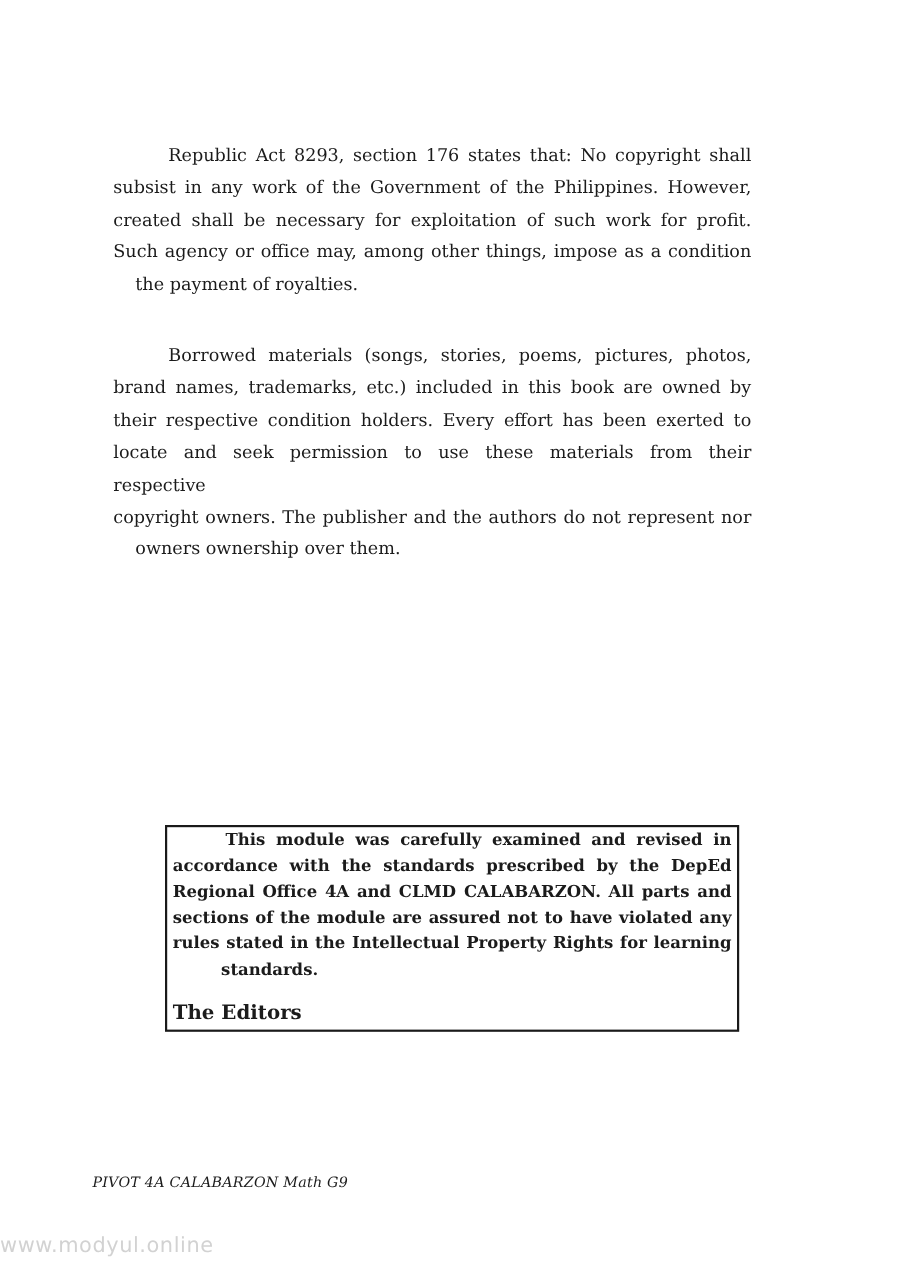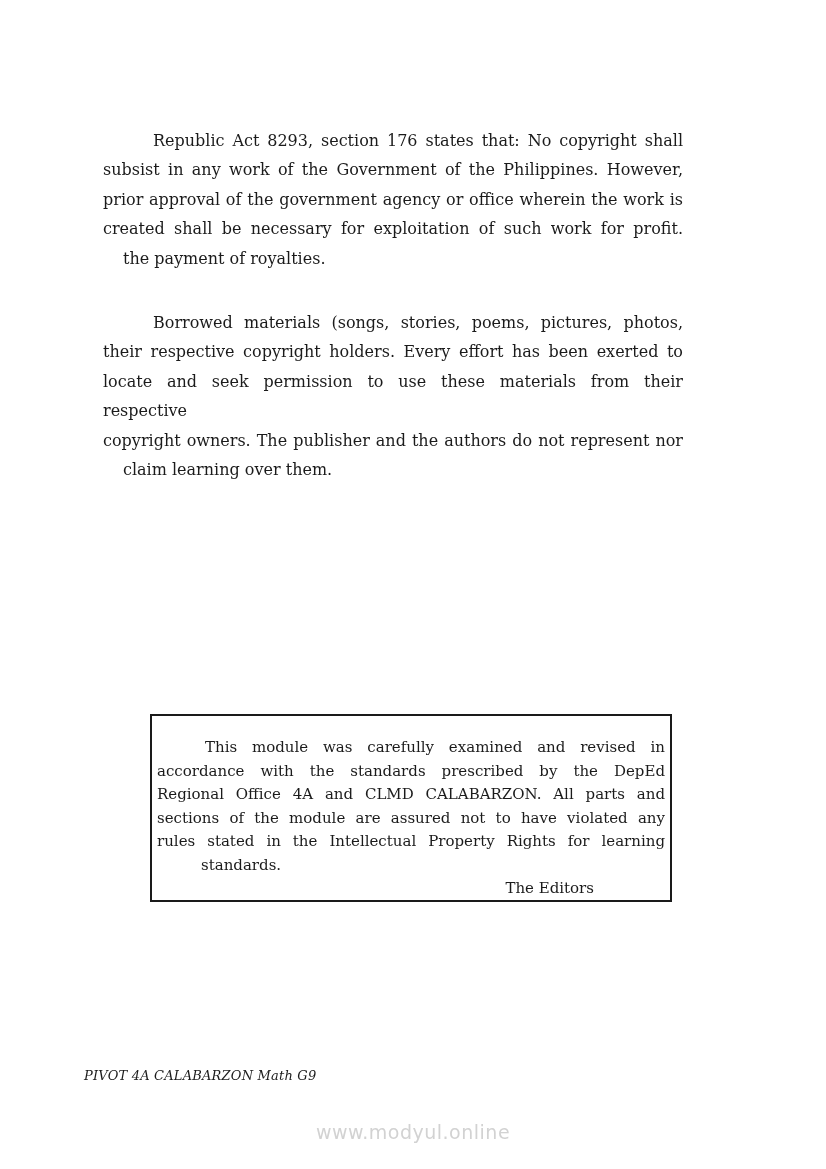--- a/index.html
+++ b/index.html
@@ -29,83 +29,84 @@
     text-align-last: justify;
   }
   .para .line:first-child { text-indent: 50px; }
   .para .line:last-child  { text-align-last: left; margin-left: 20px; }
   .para-copyright { top: 126px; }
   .para-borrowed  { top: 308px; }
 
   .notice-box {
     position: absolute;
     left: 150px;
-    top: 714px;
+    top: 750px;
     width: 522px;
     height: 188px;
     box-sizing: border-box;
     border: 2px solid var(--border, #1a1a1a);
-    padding: 20px 5px 0 5px;
+    padding: 0 5px 0 5px;
+    font-weight: bold;
   }
   .notice-lines .line {
     font-size: 15px;
     line-height: 23.5px;
     text-align: justify;
     text-align-last: justify;
   }
   .notice-lines .line:first-child { text-indent: 48px; }
   .notice-lines .line:last-child  { text-align-last: left; margin-left: 44px; }
   .signature {
-    font-size: 15px;
+    font-size: 18px;
     line-height: 23.5px;
-    margin-top: 0;
-    text-align: right;
+    margin-top: 16px;
     padding-right: 71px;
   }
 
   .footer {
     position: absolute;
     left: 84px;
     top: 1068px;
     font-size: 13px;
     font-style: italic;
     letter-spacing: 0.2px;
   }
 
   .watermark {
     position: absolute;
     left: 0;
     right: 0;
     top: 1121px;
-    text-align: center;
+    text-align: left;
     font-family: "DejaVu Sans", "Liberation Sans", sans-serif;
     font-size: 19px;
     color: var(--watermark, #d2d2d2);
     letter-spacing: 0.5px;
   }
 </style>
 </head>
 <body>
 
 <div class="page">
 
   <div class="para para-copyright">
       <div class="line">Republic Act 8293, section 176 states that: No copyright shall</div>
       <div class="line">subsist in any work of the Government of the Philippines. However,</div>
-      <div class="line">prior approval of the government agency or office wherein the work is</div>
       <div class="line">created shall be necessary for exploitation of such work for profit.</div>
+      <div class="line">Such agency or office may, among other things, impose as a condition</div>
       <div class="line">the payment of royalties.</div>
     </div>
 
   <div class="para para-borrowed">
       <div class="line">Borrowed materials (songs, stories, poems, pictures,  photos,</div>
-      <div class="line">their respective copyright holders. Every effort has been exerted to</div>
+      <div class="line">brand names, trademarks, etc.) included in this book are owned by</div>
+      <div class="line">their respective condition holders. Every effort has been exerted to</div>
       <div class="line">locate and seek permission to use these materials from their respective</div>
       <div class="line">copyright owners. The publisher and the authors do not represent nor</div>
-      <div class="line">claim learning over them.</div>
+      <div class="line">owners ownership over them.</div>
     </div>
 
   <div class="notice-box">
     <div class="notice-lines">
         <div class="line">This module was carefully examined and revised in</div>
         <div class="line">accordance with the standards prescribed by the DepEd</div>
         <div class="line">Regional Office 4A and CLMD CALABARZON. All parts and</div>
         <div class="line">sections of the module are assured not to have violated any</div>
         <div class="line">rules stated in the Intellectual Property Rights for learning</div>
         <div class="line">standards.</div>

